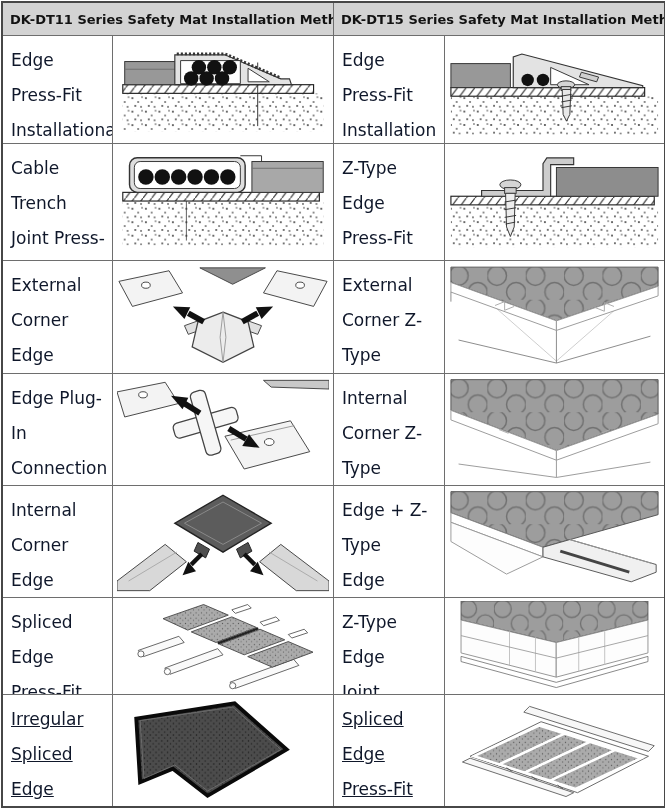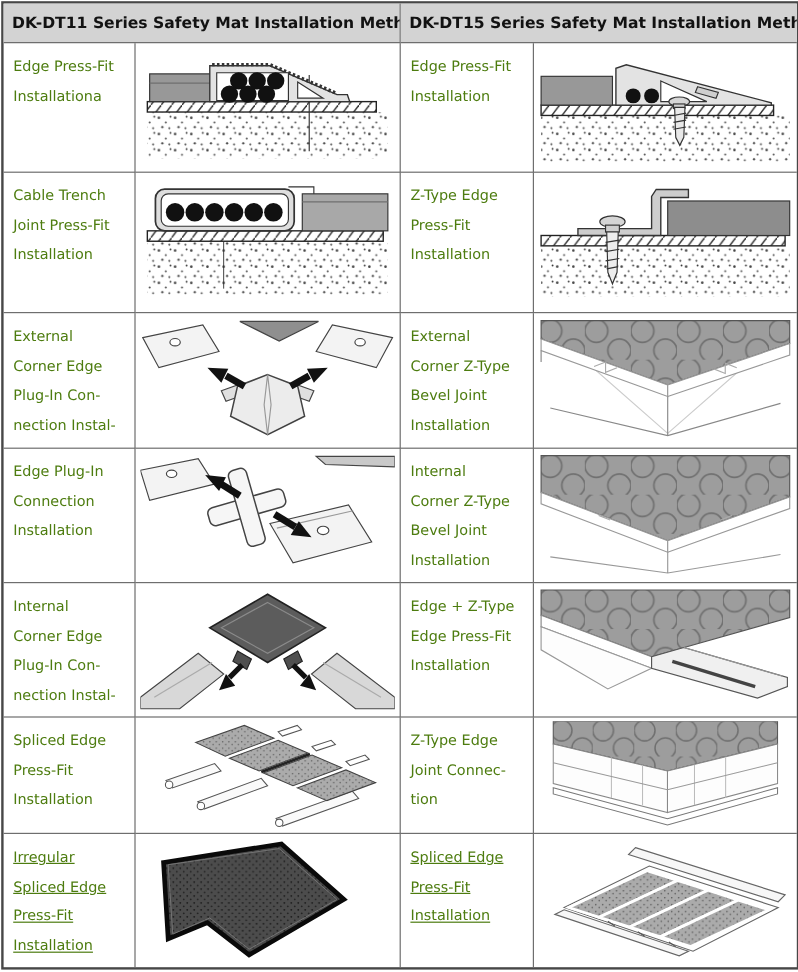--- a/index.html
+++ b/index.html
@@ -21,21 +21,21 @@
     grid-column:span 2;
     background:#d3d3d3;
     display:flex;align-items:center;
     padding-left:7px;
     font-size:13px;font-weight:bold;color:#121212;
     letter-spacing:0px;
     white-space:nowrap;
   }
   .label{
     padding:7px 4px 6px 8px;
-    font-size:12px;line-height:2.05;color:#4d7c0f;
+    font-size:17px;line-height:2.05;color:#0f172a;
     white-space:pre-line;
   }
   .img{display:flex;align-items:center;justify-content:center;padding:3px 4px;}
   .img svg{width:100%;height:100%;}
 </style>
 </head>
 <body>
 
 <svg width="0" height="0" style="position:absolute" aria-hidden="true">
 <defs>

